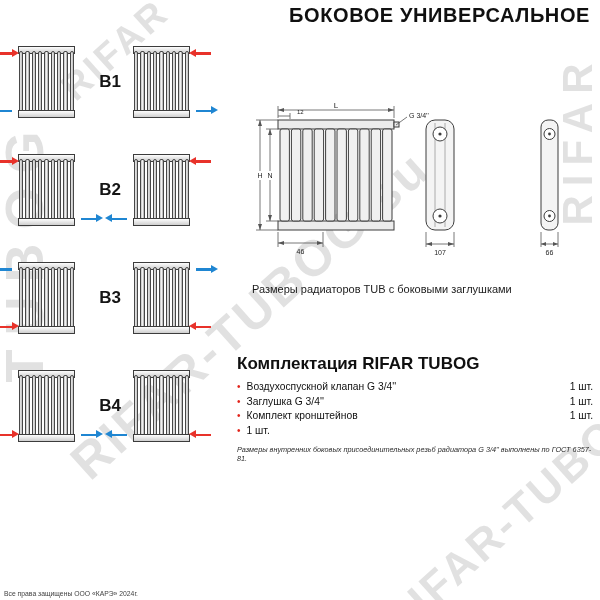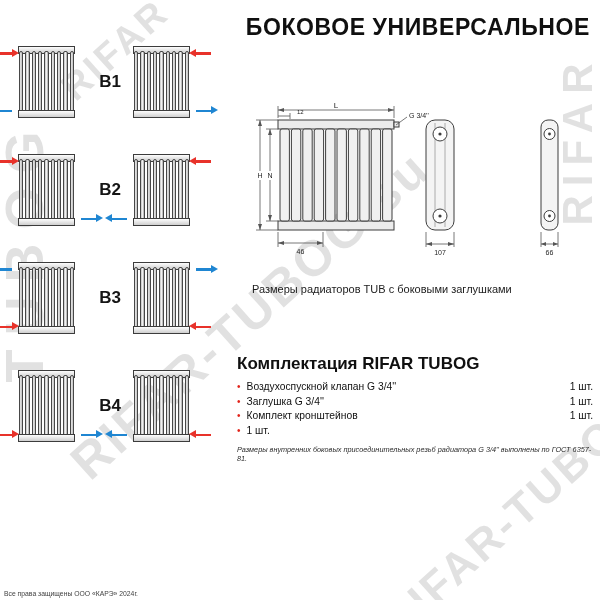--- a/index.html
+++ b/index.html
@@ -9,21 +9,21 @@
   
   #watermarks{position:absolute;inset:0;z-index:0;overflow:hidden;pointer-events:none}
   .wm{position:absolute;font-weight:bold;white-space:nowrap;color:rgba(70,70,70,0.16);transform-origin:center}
   .wm0{left:24px;top:250px;font-size:54px;letter-spacing:14px;transform:translate(-50%,-50%) rotate(-90deg)}
   .wm1{left:250px;top:315px;font-size:50px;letter-spacing:3px;transform:translate(-50%,-50%) rotate(-42deg)}
   .wm2{left:578px;top:140px;font-size:42px;letter-spacing:9px;transform:translate(-50%,-50%) rotate(-90deg)}
   .wm3{left:515px;top:515px;font-size:44px;letter-spacing:3px;transform:translate(-50%,-50%) rotate(-42deg)}
   .wm4{left:115px;top:50px;font-size:38px;letter-spacing:3px;transform:translate(-50%,-50%) rotate(-42deg)}
 
   
-  .title{position:absolute;top:18px;right:10px;z-index:1;text-align:right;font-weight:800;font-size:23px;line-height:19.5px;letter-spacing:.6px}
+  .title{position:absolute;top:6px;right:10px;z-index:1;text-align:right;font-weight:800;font-size:20px;line-height:19.5px;letter-spacing:.6px}
 
   
   #schemes{position:absolute;left:0;top:46px;width:232px;z-index:1;display:flex;flex-direction:column;gap:36px}
   .scheme-row{position:relative;height:72px}
   .rad{position:absolute;top:0;width:57px;height:72px}
   .rad.left{left:18px}
   .rad.right{left:133px}
   .coll{position:absolute;left:0;right:0;height:6px;border:1px solid #3c3c3c;background:linear-gradient(#fdfdfd,#cfcfcf)}
   .coll.top{top:0}
   .coll.bottom{bottom:0}

